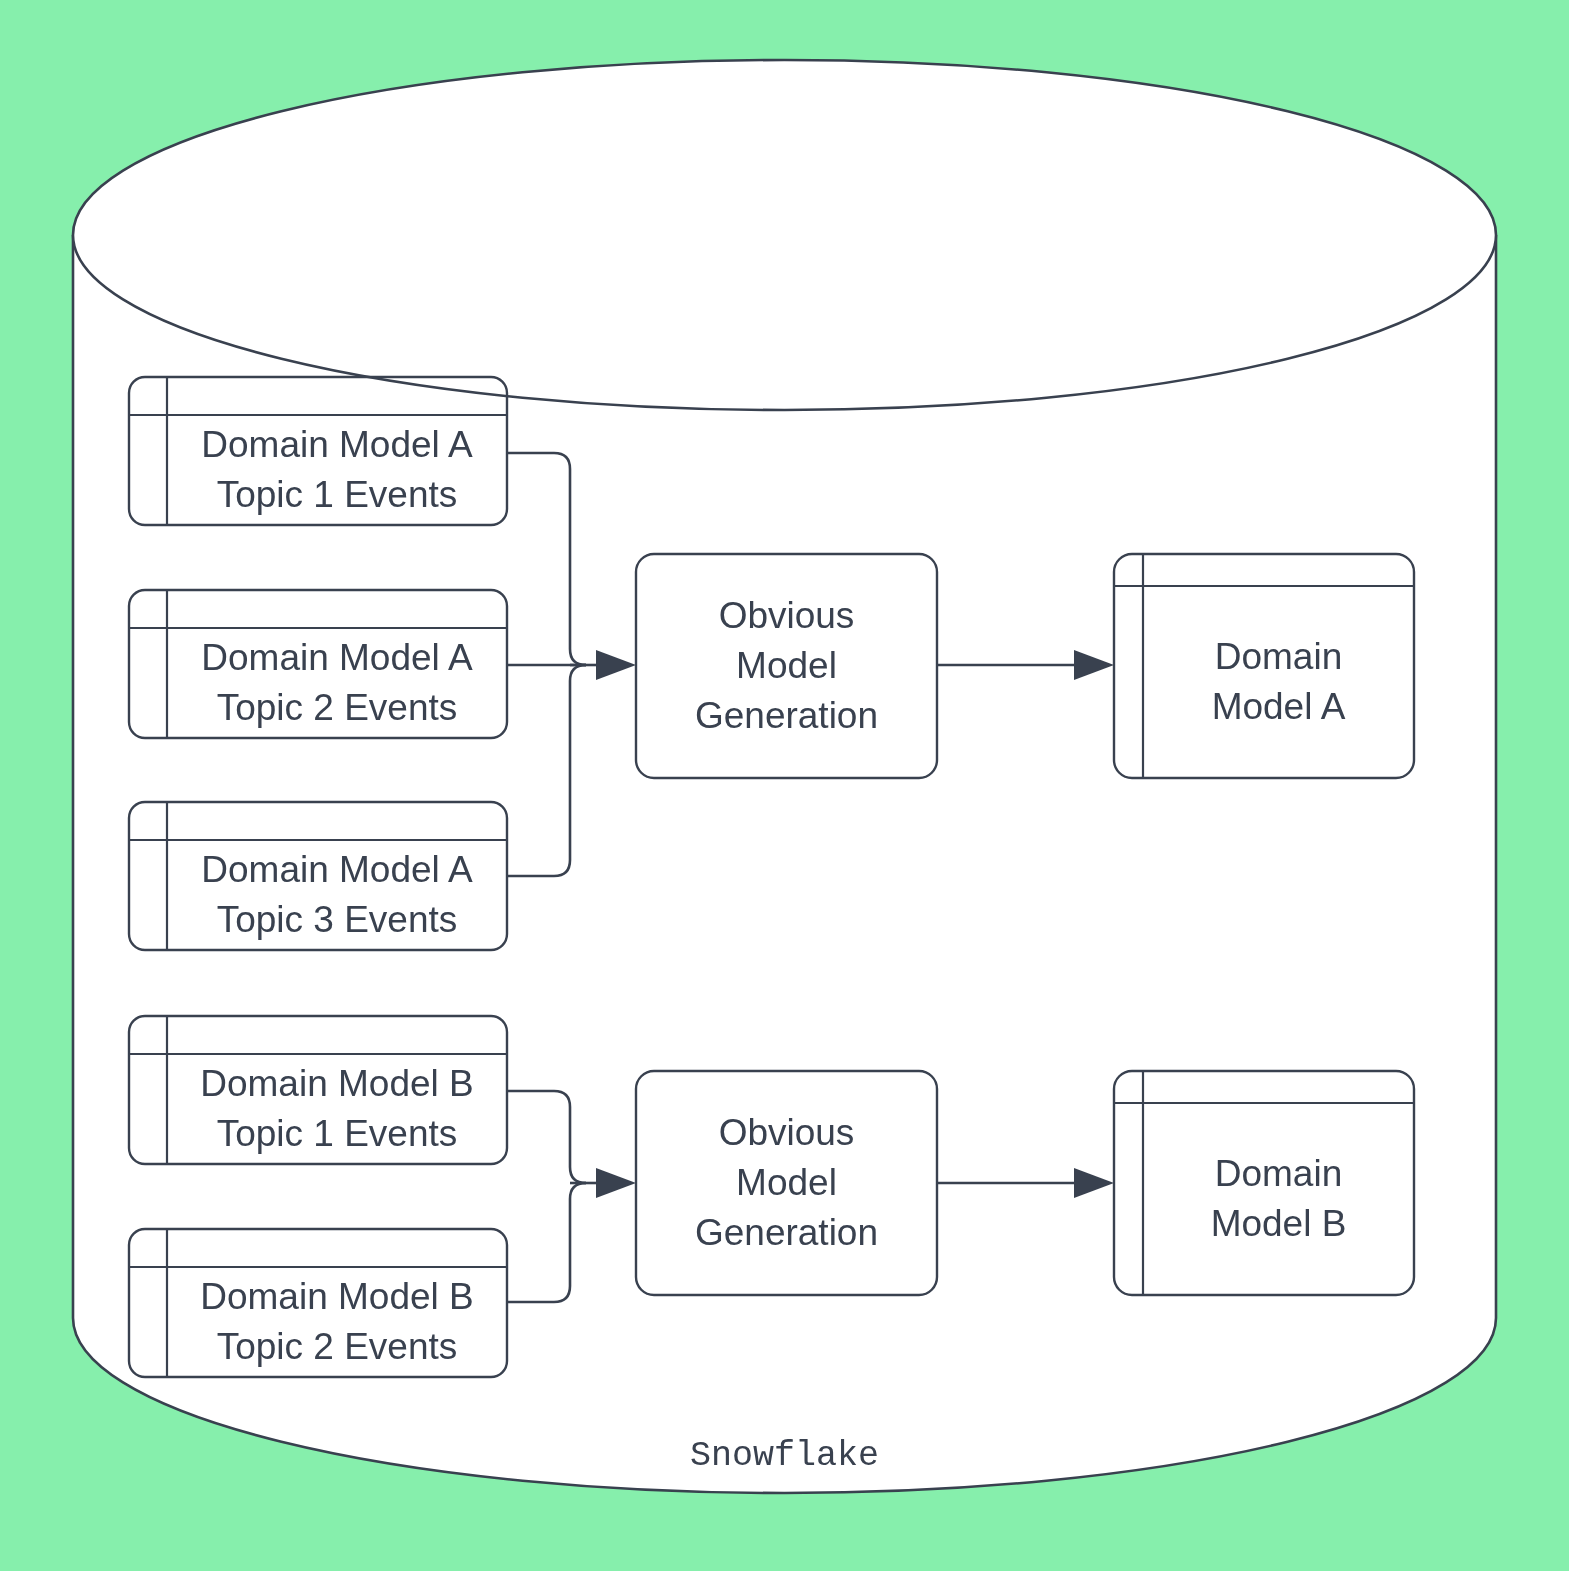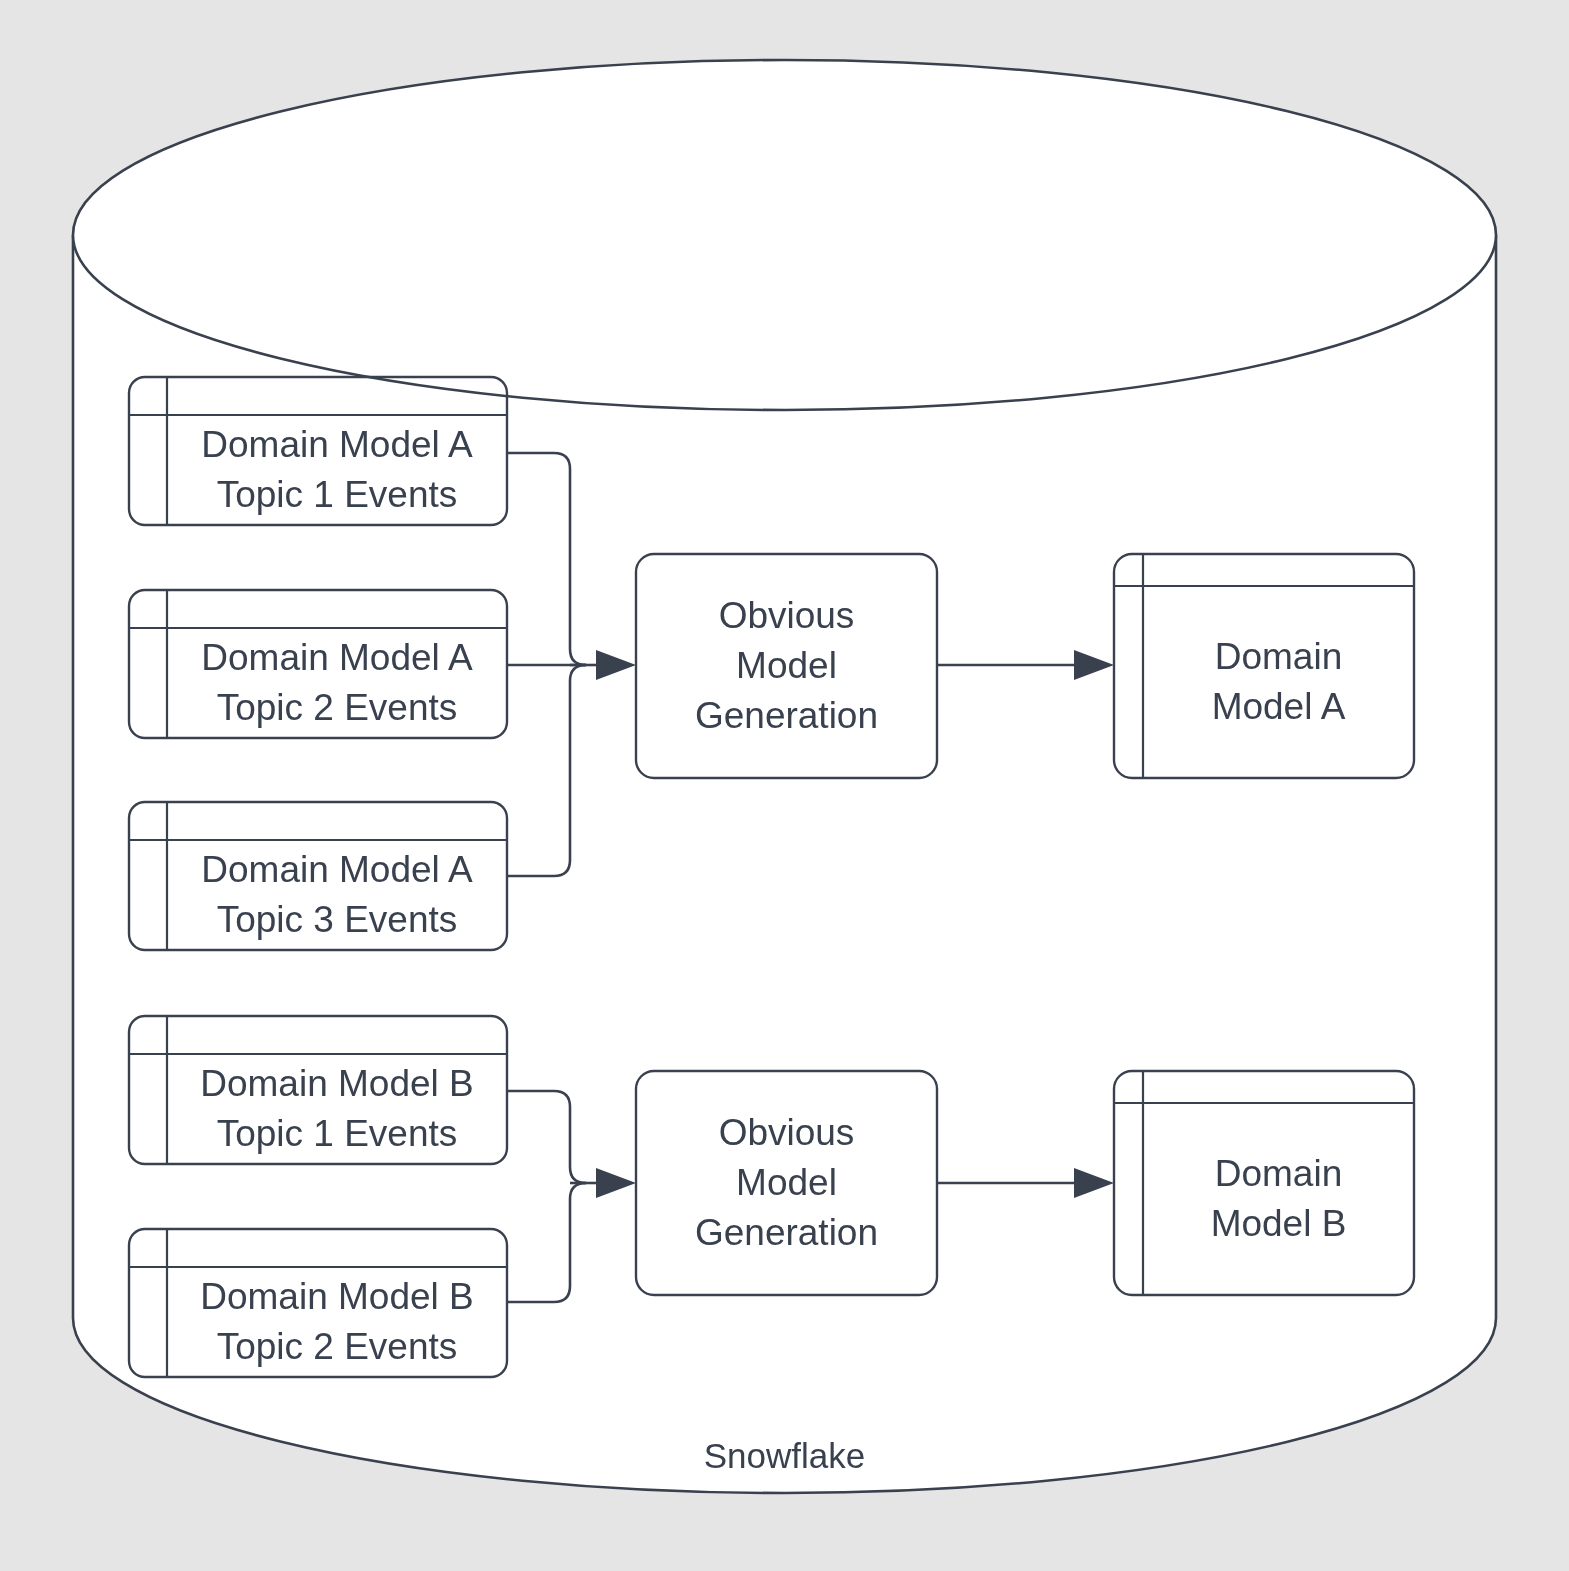--- a/index.html
+++ b/index.html
@@ -7,21 +7,21 @@
     padding: 0;
     background: #ffffff;
   }
   body {
     font-family: "Liberation Sans", sans-serif;
   }
   #canvas {
     position: relative;
     width: 1569px;
     height: 1571px;
-    background: #e5e5e5;
+    background: #86efac;
     overflow: hidden;
   }
   #diagram-svg {
     position: absolute;
     left: 0;
     top: 0;
     width: 1569px;
     height: 1571px;
   }
   .shape-fill {
@@ -67,21 +67,21 @@
     text-align: center;
     white-space: pre-line;
     display: flex;
     align-items: center;
     justify-content: center;
     pointer-events: none;
   }
   .container-label {
     position: absolute;
     color: #39414f;
-    font-family: Liberation Sans, sans-serif;
+    font-family: Liberation Mono, monospace;
     font-size: 35px;
     line-height: 44px;
     text-align: center;
     width: 100%;
   }
 </style>
 </head>
 <body>
 
 <div id="canvas">

